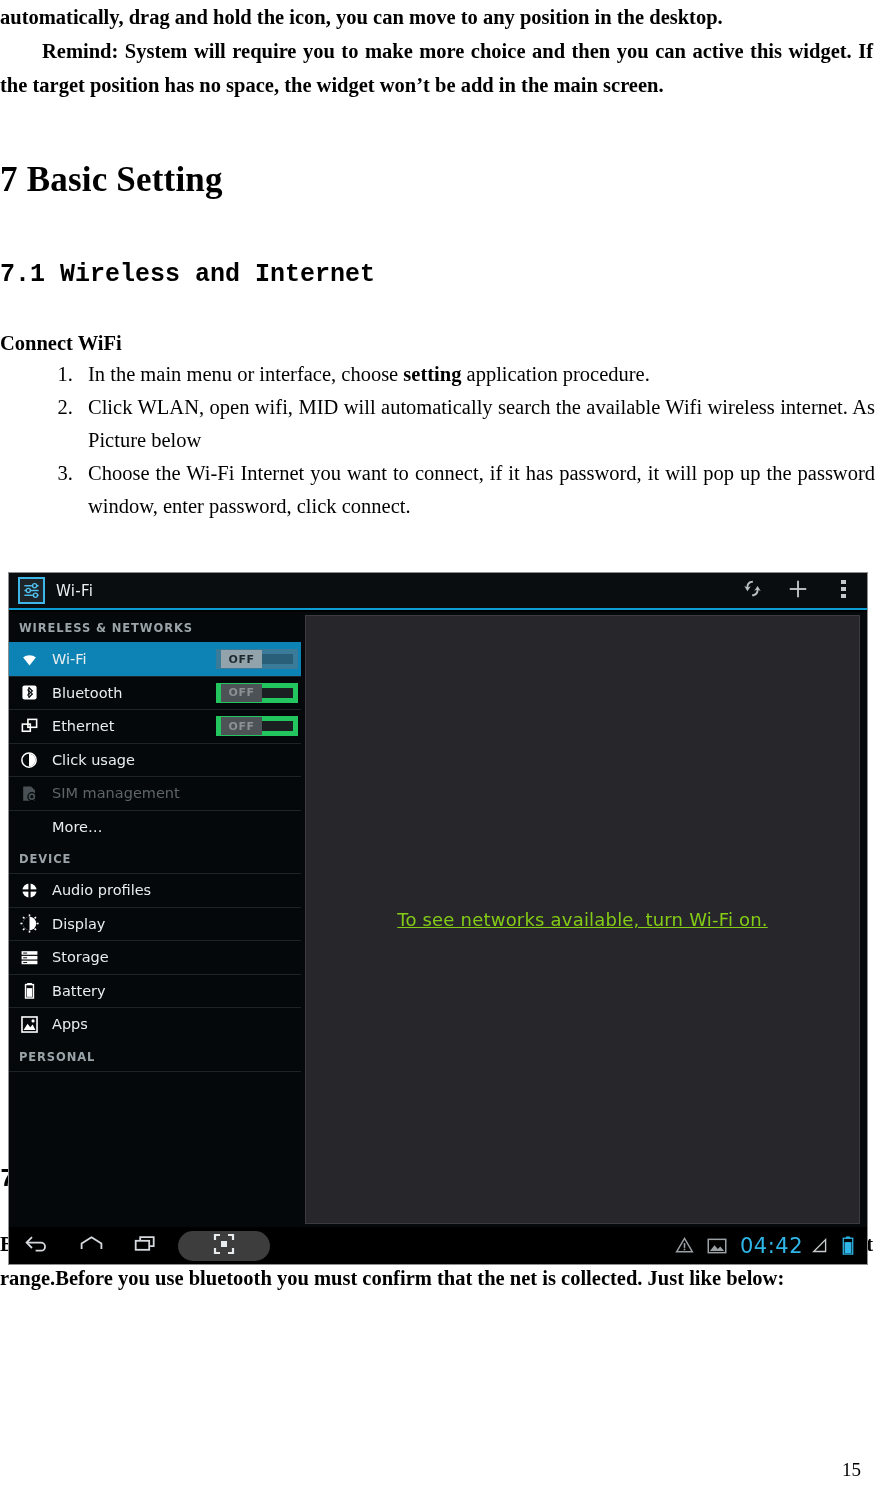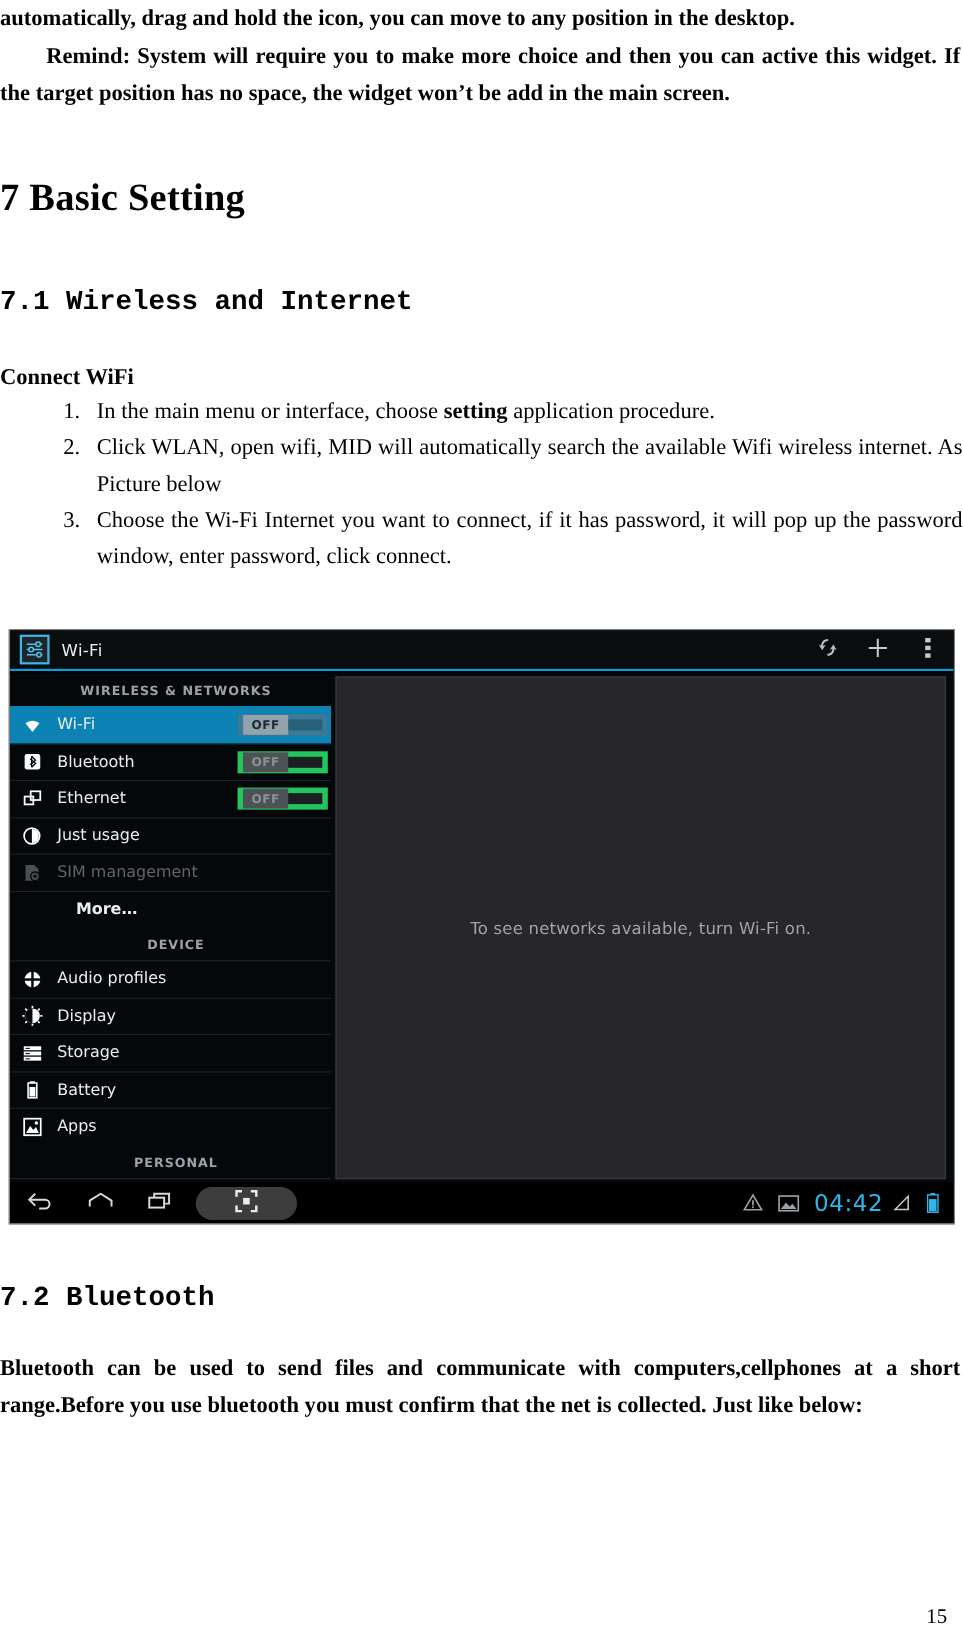--- a/index.html
+++ b/index.html
@@ -72,26 +72,25 @@
     bottom:6px;
     font-size:19px;
   }
 
   
   .shot {
     position:absolute;
     left:8px;
     top:572px;
     width:860px;
-    height:541px;
+    height:693px;
     background:#000;
     border:1px solid #8f8f8f;
     font-family:"DejaVu Sans", "Liberation Sans", sans-serif;
     overflow:hidden;
-    text-align:center;
   }
 
   
   .actionbar {
     position:absolute; left:0; top:0; width:100%; height:37px;
     background:#0a0d0f;
     border-bottom:2px solid #0c9dd4;
     display:flex; align-items:center;
   }
   .ab-icon {
@@ -135,21 +134,21 @@
   }
   .row.sel { background:#0c83b4; border-top-color:#0c83b4; }
   .row-icon {
     width:20px; height:20px; flex:none;
     display:flex; align-items:center; justify-content:center;
   }
   .row-label {
     color:#e8edef; font-size:14.5px; margin-left:13px; white-space:nowrap;
   }
   .row.dim .row-label { color:#5e6569; }
-  .row.noicon .row-label { margin-left:50px;font-weight:bold; }
+  .row.noicon .row-label { margin-left:33px; }
   .toggle {
     position:absolute; right:3px; top:50%; transform:translateY(-50%);
     width:82px; height:20px; background:#1b1f21;
     border:5px solid #22c55e;
     display:flex; align-items:center;
   }
   .row.sel .toggle { background:#2a5f79; border-color:#3a7b99; }
   .toggle .thumb {
     width:41px; height:18px; background:#6c7478;
     display:flex; align-items:center; justify-content:center;
@@ -158,21 +157,21 @@
   .row.sel .toggle .thumb { background:#92a3ab; color:#1d2a30; }
   .row.dim-toggle .toggle .thumb { background:#4c5255; color:#8b9195; }
 
   
   .pane {
     position:absolute; left:296px; top:3px; right:7px; bottom:3px;
     background:#27272b; border:1px solid #3c3c40;
     display:flex; align-items:center; justify-content:center;
   }
   .pane-msg {
-    color:#a3a3a3; font-size:15px; letter-spacing:0.2px;
+    color:#84cc16; font-size:18px; letter-spacing:0.2px;text-decoration:underline;
   }
 
   
   .navbar {
     position:absolute; left:0; right:0; bottom:0; height:37px;
     background:#000; display:flex; align-items:center;
   }
   .nav-btn {
     width:55px; height:37px; display:flex;
     align-items:center; justify-content:center; flex:none;
@@ -318,21 +317,21 @@
           </span>
         </div>
 
         <div class="row">
           <span class="row-icon">
             <svg width="18" height="18" viewBox="0 0 24 24">
               <circle cx="12" cy="12" r="9.5" fill="none" stroke="#ffffff" stroke-width="2"></circle>
               <path d="M12 3.5 A8.5 8.5 0 0 1 12 20.5 Z" fill="#ffffff"></path>
             </svg>
           </span>
-          <span class="row-label">Just usage</span>
+          <span class="row-label">Click usage</span>
         </div>
 
         <div class="row dim">
           <span class="row-icon">
             <svg width="19" height="19" viewBox="0 0 24 24">
               <path d="M4 3 H14 L19 8 V21 H4 Z" fill="#4a5155"></path>
               <circle cx="15" cy="16" r="5" fill="#4a5155" stroke="#04080a" stroke-width="1.6"></circle>
               <circle cx="15" cy="16" r="2" fill="#04080a"></circle>
             </svg>
           </span>

